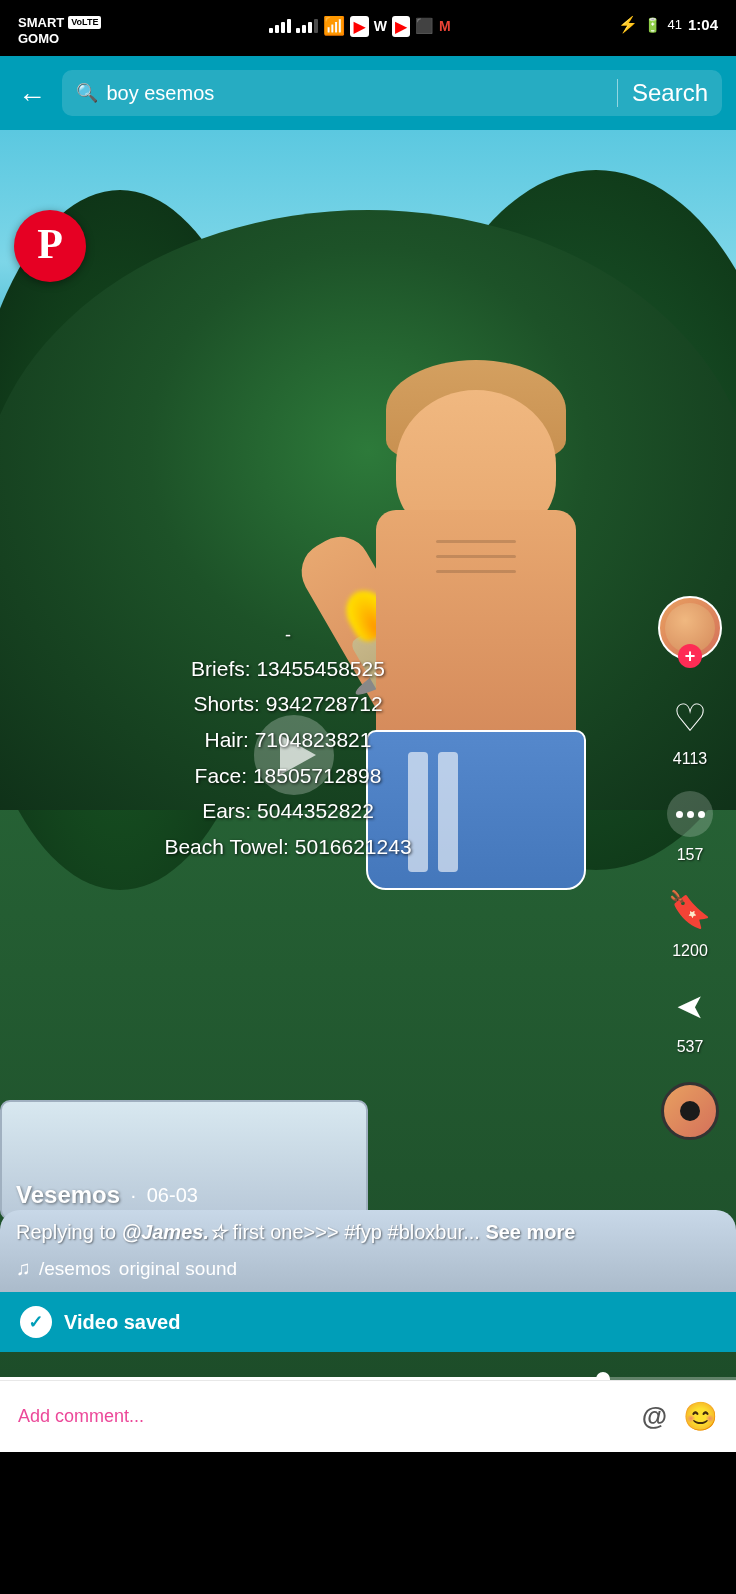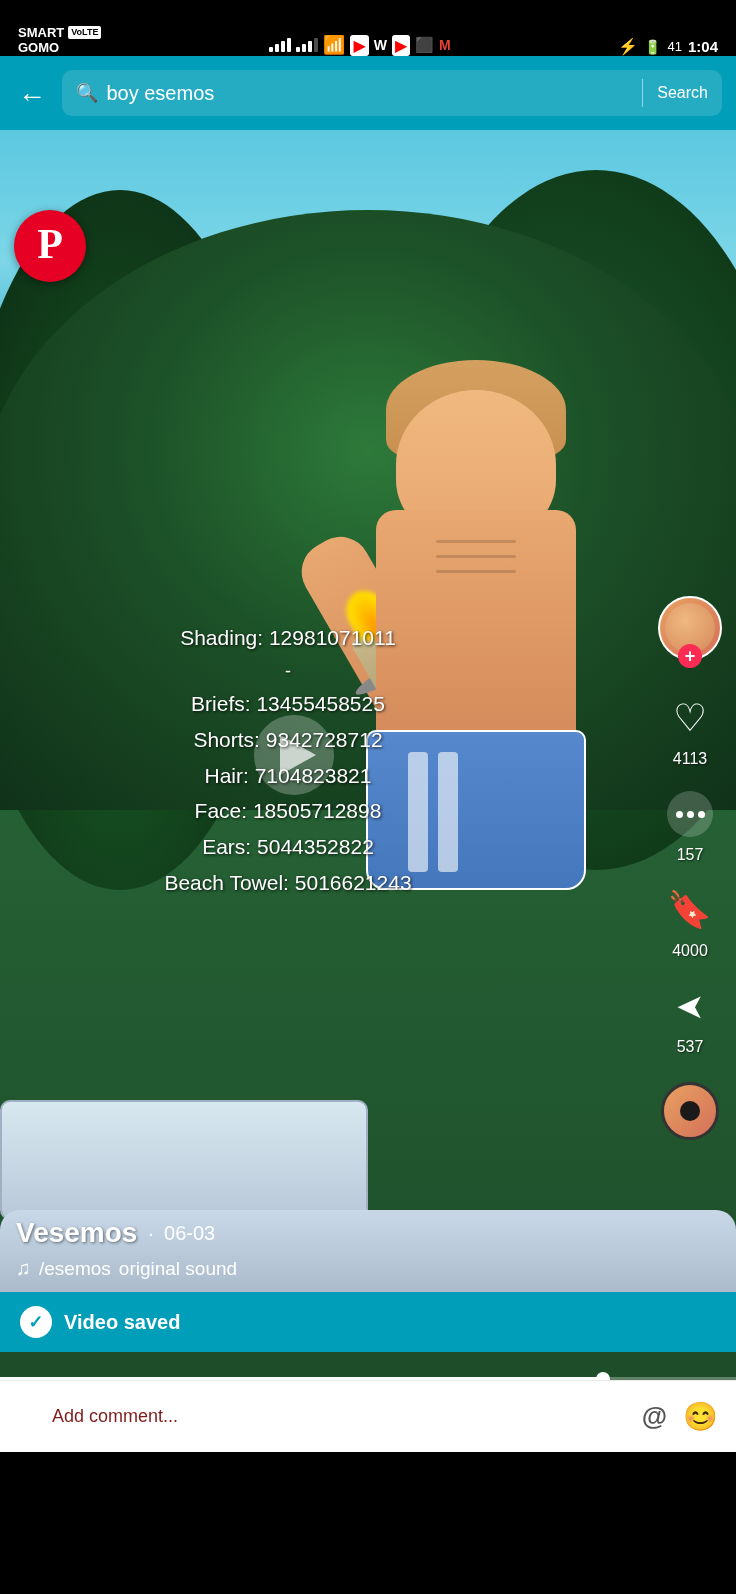--- a/index.html
+++ b/index.html
@@ -12,23 +12,23 @@
       overflow-x: hidden;
       position: relative;
     }
 
     
     .status-bar {
       width: 100%;
       height: 56px;
       background: #000;
       display: flex;
-      align-items: flex-end;
+      align-items: flex-start;
       justify-content: space-between;
-      padding: 0 18px;
+      padding: 15px 18px;
       z-index: 100;
       position: relative;
     }
     .status-left {
       display: flex;
       flex-direction: column;
       font-size: 13px;
       color: #fff;
       font-weight: 600;
       line-height: 1.2;
@@ -92,21 +92,21 @@
       flex: 1;
     }
     .search-divider {
       width: 1px;
       height: 28px;
       background: rgba(255,255,255,0.5);
       margin: 0 6px;
     }
     .search-btn {
       color: #fff;
-      font-size: 16px;
+      font-size: 24px;
       font-weight: 500;
       cursor: pointer;
       white-space: nowrap;
     }
 
     
     .video-container {
       width: 100%;
       position: relative;
       background: #2a6b3a;
@@ -463,21 +463,21 @@
       z-index: 30;
     }
     .username-row {
       display: flex;
       align-items: center;
       gap: 10px;
       margin-bottom: 8px;
     }
     .username {
       color: #fff;
-      font-size: 28px;
+      font-size: 24px;
       font-weight: 700;
       text-shadow: 1px 1px 3px rgba(0,0,0,0.5);
     }
     .dot-sep { color: #fff; font-size: 20px; }
     .date-text {
       color: #fff;
       font-size: 20px;
       font-weight: 400;
     }
     .caption {
@@ -566,23 +566,22 @@
       display: flex;
       align-items: center;
       padding: 0 18px;
       gap: 14px;
       border-top: 1px solid #e8e8e8;
       position: relative;
       z-index: 50;
     }
     .comment-placeholder {
       flex: 1;
-      color: #7f1d1d;
+      color: #ec4899;
       font-size: 18px;
-      margin-left: 34px;
     }
     .comment-actions {
       display: flex;
       gap: 16px;
       align-items: center;
     }
     .at-icon, .emoji-icon {
       font-size: 28px;
       color: #555;
       cursor: pointer;
@@ -702,21 +701,20 @@
     <div class="couch">
       <div class="couch-back"></div>
       <div class="couch-seat"></div>
     </div>
 
     <div class="play-overlay">
       <div class="play-triangle"></div>
     </div>
 
     <div class="outfit-info">
-      <p>Shading: 12981071011</p>
       <p class="dash">-</p>
       <p>Briefs: 13455458525</p>
       <p>Shorts: 9342728712</p>
       <p>Hair: 7104823821</p>
       <p>Face: 18505712898</p>
       <p>Ears: 5044352822</p>
       <p>Beach Towel: 5016621243</p>
     </div>
 
     <div class="action-buttons">
@@ -745,40 +743,44 @@
             </div>
           </div>
         </div>
         <span class="action-count">157</span>
       </div>
 
       <div class="action-item">
         <div class="action-icon-circle">
           <span class="bookmark-icon">🔖</span>
         </div>
-        <span class="action-count">4000</span>
+        <span class="action-count">1200</span>
       </div>
 
       <div class="action-item">
         <div class="action-icon-circle">
           <span class="share-icon" style="transform:scaleX(-1);display:inline-block;">➤</span>
         </div>
         <span class="action-count">537</span>
       </div>
 
       <div class="music-disc">
         <div class="disc-inner"></div>
       </div>
     </div>
 
     <div class="video-info">
       <div class="username-row">
         <span class="username">Vesemos</span>
         <span class="dot-sep">·</span>
         <span class="date-text">06-03</span>
+      </div>
+      <div class="caption">
+        Replying to <span class="at-mention">@James.☆</span> first one&gt;&gt;&gt; #fyp #bloxbur...
+        <span class="see-more">See more</span>
       </div>
       <div class="sound-row">
         <span class="music-note">♫</span>
         <span class="sound-text">/esemos</span>
         <span class="sound-text">original sound</span>
       </div>
     </div>
 
     <div class="saved-banner">
       <div class="check-icon">✓</div>

